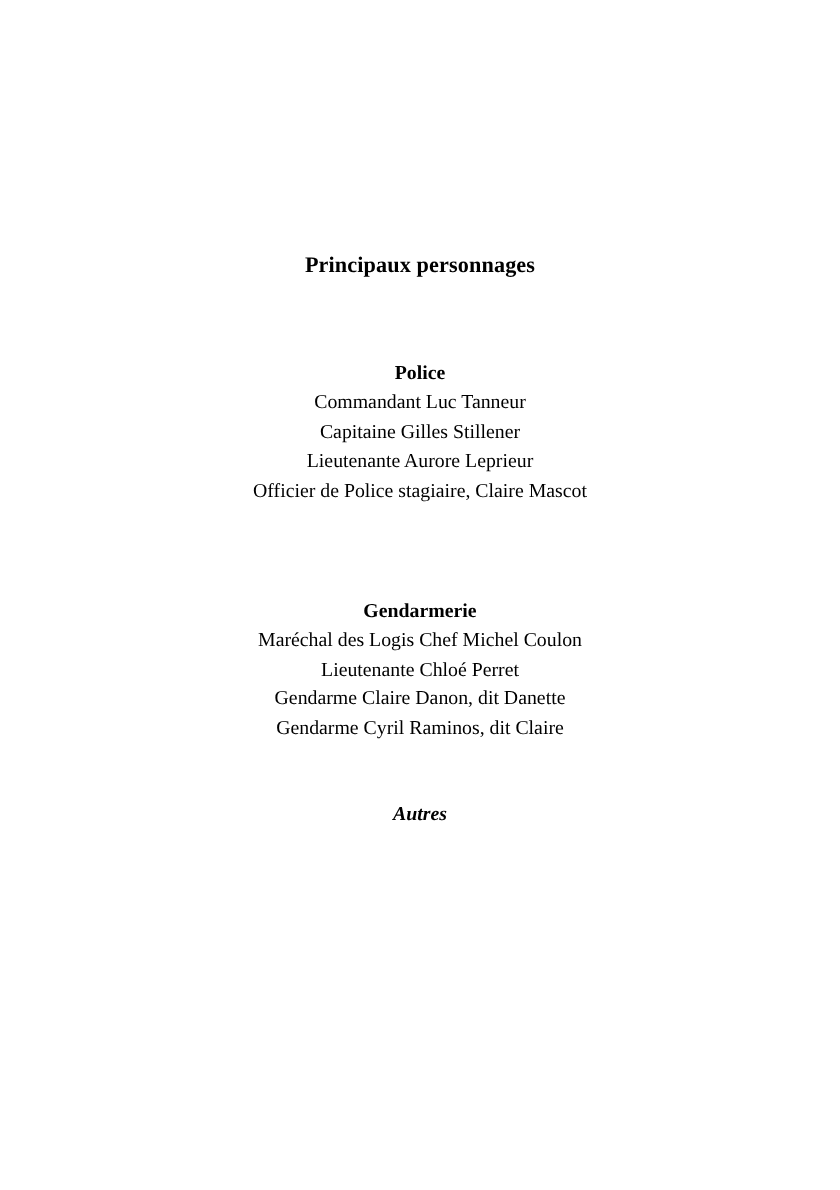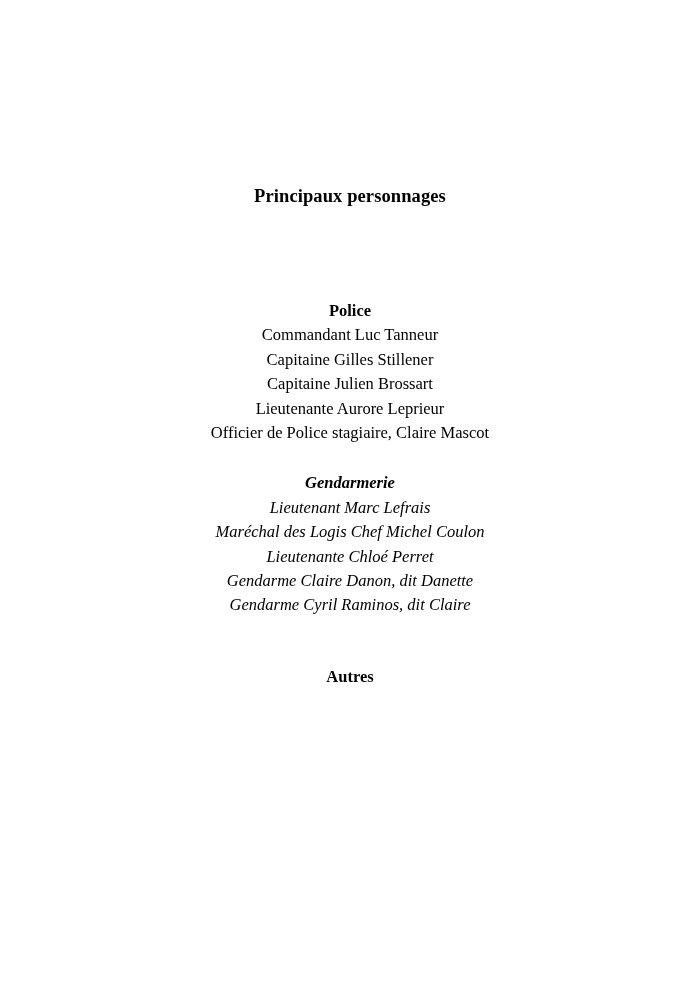--- a/index.html
+++ b/index.html
@@ -21,21 +21,21 @@
     box-sizing: border-box;
     position: relative;
   }
   .page-title {
     text-align: center;
     font-weight: bold;
     font-size: 18.5px;
     letter-spacing: 0.1px;
     margin: 0;
     position: absolute;
-    top: 186px;
+    top: 212px;
     left: 0;
     right: 0;
   }
   .sections {
     position: absolute;
     top: 299px;
     left: 0;
     right: 0;
   }
   .section {
@@ -47,45 +47,43 @@
     font-size: 16.5px;
     line-height: 24.4px;
     margin: 0;
   }
   .entry {
     font-size: 16.5px;
     line-height: 24.4px;
     margin: 0;
     white-space: nowrap;
   }
-  .section-police { margin-bottom: 26px; }
-  .section-gendarmerie { margin-bottom: 47px; font-style: italic; }
-  .section-autres { margin-bottom: 0; }
+  .section-police { margin-bottom: 76px; }
+  .section-gendarmerie { margin-bottom: 47px; }
+  .section-autres { margin-bottom: 0; font-style: italic; }
 </style>
 </head>
 <body>
 
 <div class="page">
 
   <h1 class="page-title">Principaux personnages</h1>
 
   <div class="sections">
 
     <div class="section section-police">
       <p class="section-heading">Police</p>
       <p class="entry">Commandant Luc Tanneur</p>
       <p class="entry">Capitaine Gilles Stillener</p>
-      <p class="entry">Capitaine Julien Brossart</p>
       <p class="entry">Lieutenante Aurore Leprieur</p>
       <p class="entry">Officier de Police stagiaire, Claire Mascot</p>
     </div>
 
     <div class="section section-gendarmerie">
       <p class="section-heading">Gendarmerie</p>
-      <p class="entry">Lieutenant Marc Lefrais</p>
       <p class="entry">Maréchal des Logis Chef Michel Coulon</p>
       <p class="entry">Lieutenante Chloé Perret</p>
       <p class="entry">Gendarme Claire Danon, dit Danette</p>
       <p class="entry">Gendarme Cyril Raminos, dit Claire</p>
     </div>
 
     <div class="section section-autres">
       <p class="section-heading">Autres</p>
     </div>
 

